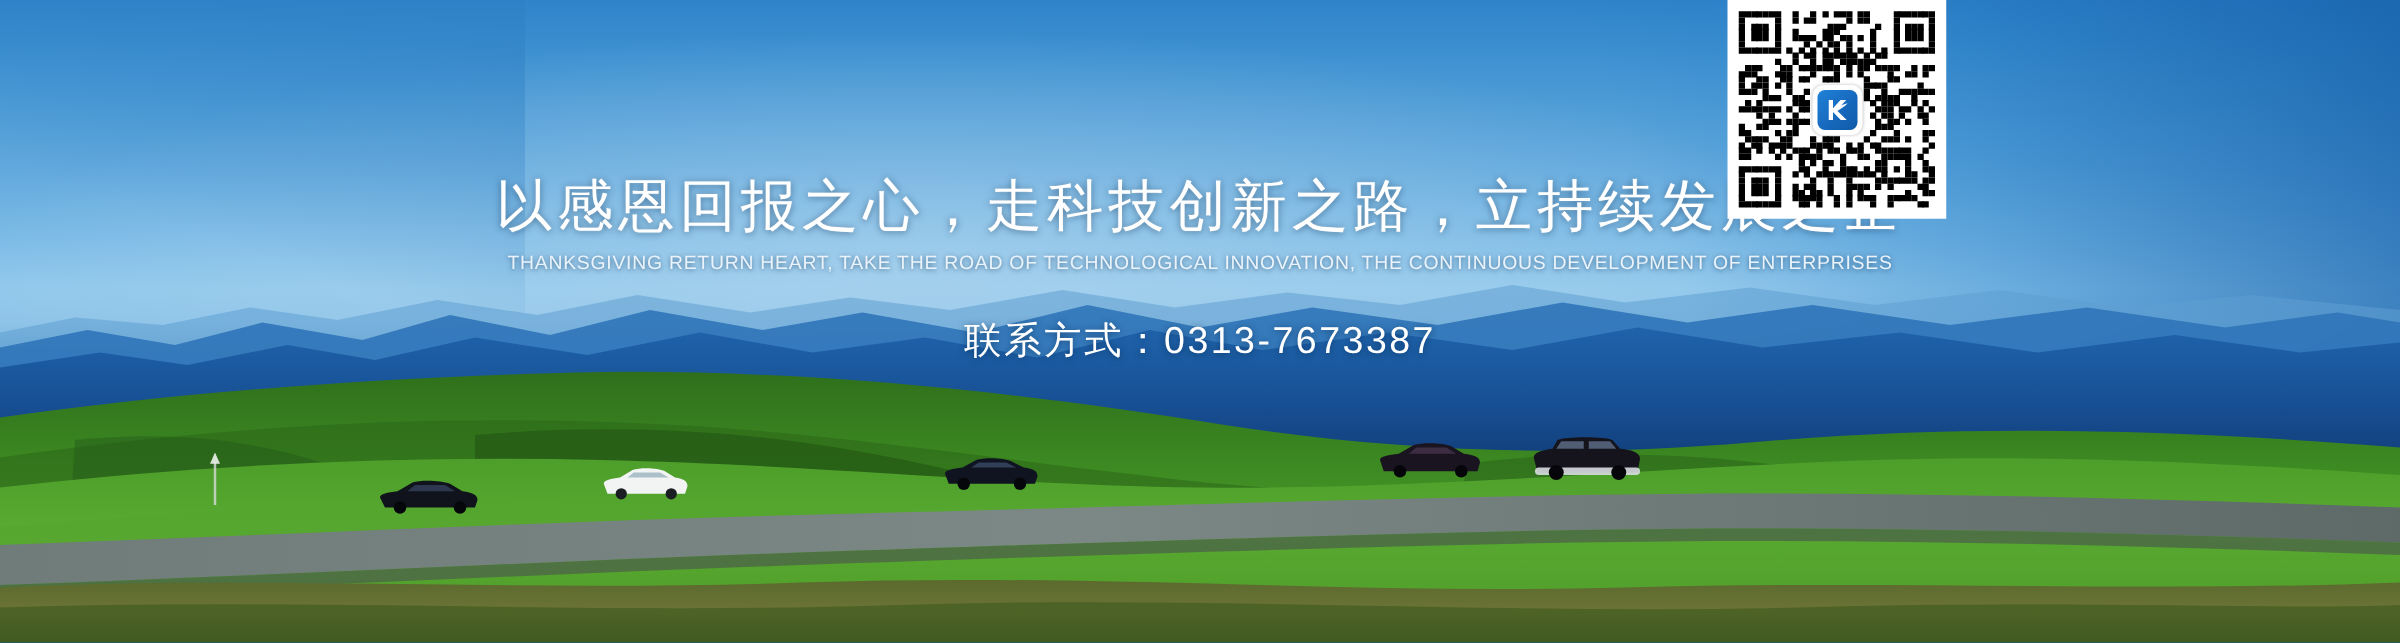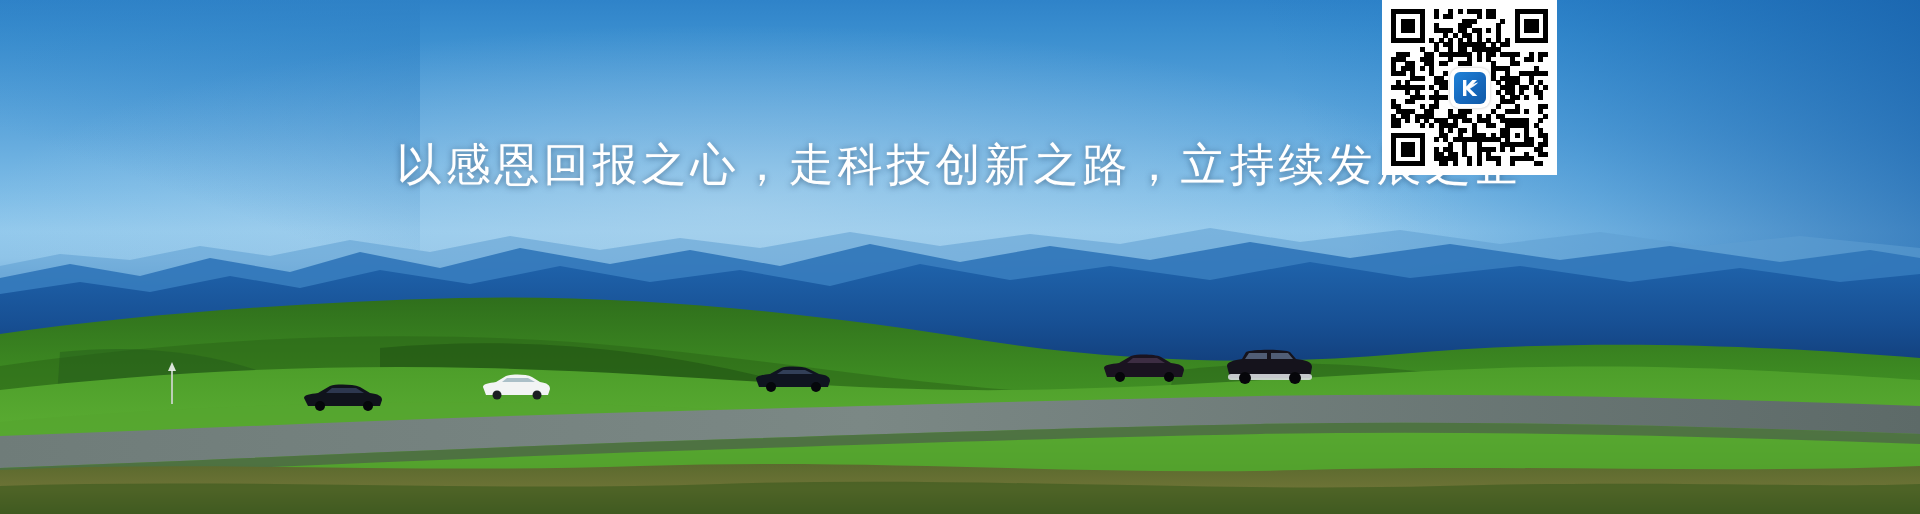--- a/index.html
+++ b/index.html
@@ -300,20 +300,22 @@
       <path d="M27,5 L45,5 L45,11 L23,11 Z" fill="#5a6b85" opacity="0.85"></path>
       <path d="M49,5 L66,5 L71,11 L49,11 Z" fill="#5a6b85" opacity="0.85"></path>
       <rect x="6" y="26" width="84" height="6" rx="3" fill="#d8dde0" opacity="0.9"></rect>
       <circle cx="23" cy="30" r="6" fill="#06060a"></circle>
         <circle cx="73" cy="30" r="6" fill="#06060a"></circle>
     </svg>
   </div>
 
   <div class="overlay">
     <div class="headline">以感恩回报之心，走科技创新之路，立持续发展之企</div>
+    <div class="subhead">THANKSGIVING RETURN HEART, TAKE THE ROAD OF TECHNOLOGICAL INNOVATION, THE CONTINUOUS DEVELOPMENT OF ENTERPRISES</div>
+    <div class="contact-line contact-phone">联系方式：0313-7673387</div>
   </div>
 
   <div id="qr-wrap">
     <div id="qr-canvas">
         <div class="m" style="left: 0px; top: 0px; width: 5px; height: 5px; background: rgb(0, 0, 0);"></div>
         <div class="m" style="left: 4.76px; top: 0px; width: 5px; height: 5px; background: rgb(0, 0, 0);"></div>
         <div class="m" style="left: 9.52px; top: 0px; width: 5px; height: 5px; background: rgb(0, 0, 0);"></div>
         <div class="m" style="left: 14.27px; top: 0px; width: 5px; height: 5px; background: rgb(0, 0, 0);"></div>
         <div class="m" style="left: 19.03px; top: 0px; width: 5px; height: 5px; background: rgb(0, 0, 0);"></div>
         <div class="m" style="left: 23.79px; top: 0px; width: 5px; height: 5px; background: rgb(0, 0, 0);"></div>

